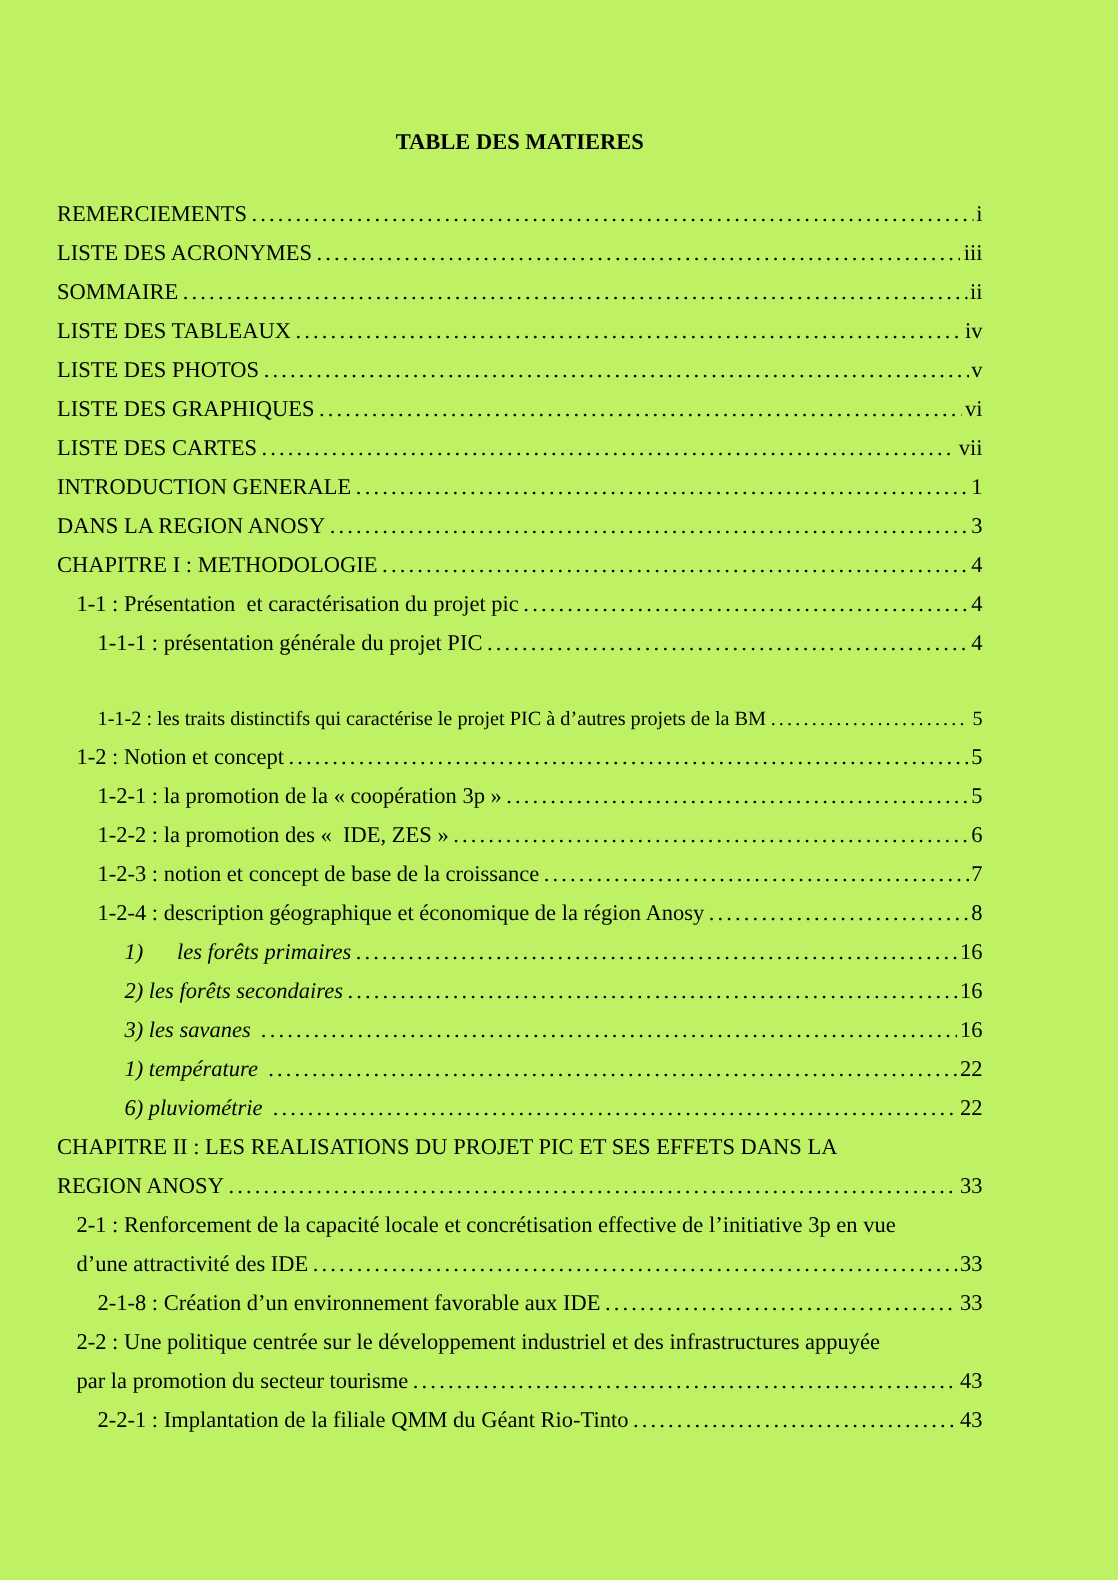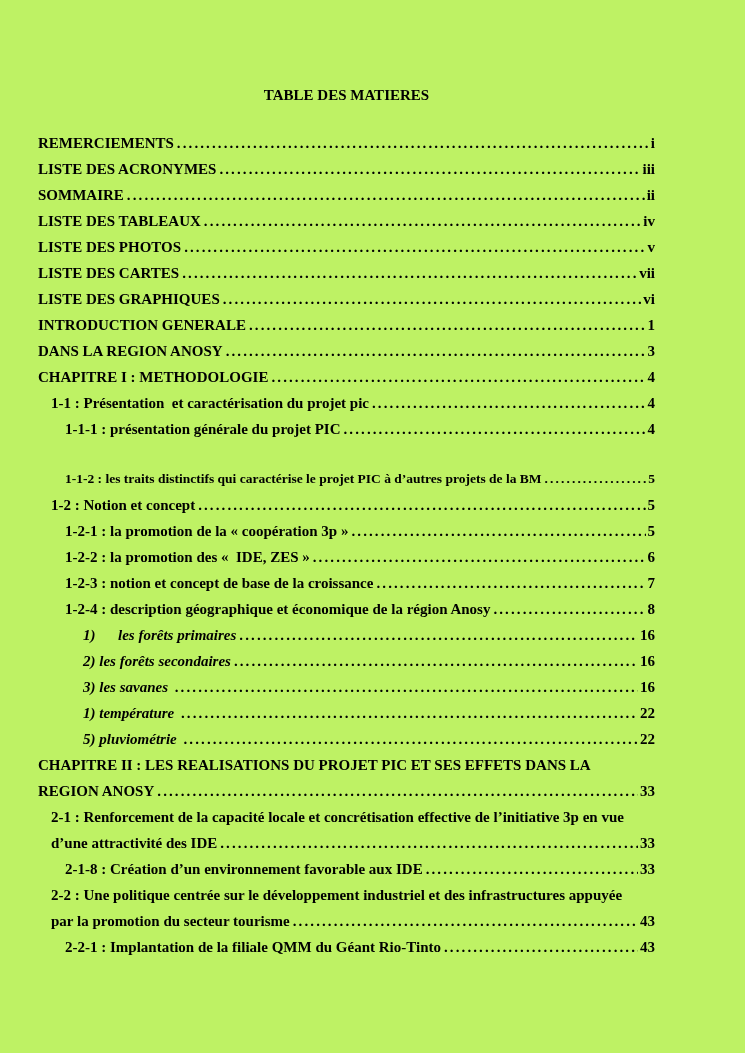--- a/index.html
+++ b/index.html
@@ -19,21 +19,20 @@
   .doc-title {
     font-size: 15px;
     font-weight: bold;
     text-align: center;
     line-height: 17px;
     margin-bottom: 26px;
   }
   .toc {
     font-size: 15px;
     line-height: 26px;
-    font-weight: bold;
   }
   .toc-entry { }
   .toc-entry.small { font-size: 13.5px; margin-top: 24px; }
   .line-full {
     white-space: pre;
     line-height: 26px;
   }
   .line-last {
     display: flex;
     align-items: baseline;
@@ -99,34 +98,34 @@
       </div>
       <div class="toc-entry indent-0">
         <div class="line-last">
           <span class="label">LISTE DES PHOTOS</span>
           <span class="dots"></span>
           <span class="page-num">v</span>
         </div>
       </div>
       <div class="toc-entry indent-0">
         <div class="line-last">
+          <span class="label">LISTE DES GRAPHIQUES</span>
+          <span class="dots"></span>
+          <span class="page-num">vi</span>
+        </div>
+      </div>
+      <div class="toc-entry indent-0">
+        <div class="line-last">
           <span class="label">LISTE DES CARTES</span>
           <span class="dots"></span>
           <span class="page-num">vii</span>
         </div>
       </div>
       <div class="toc-entry indent-0">
         <div class="line-last">
-          <span class="label">LISTE DES GRAPHIQUES</span>
-          <span class="dots"></span>
-          <span class="page-num">vi</span>
-        </div>
-      </div>
-      <div class="toc-entry indent-0">
-        <div class="line-last">
           <span class="label">INTRODUCTION GENERALE</span>
           <span class="dots"></span>
           <span class="page-num">1</span>
         </div>
       </div>
       <div class="toc-entry indent-0">
         <div class="line-last">
           <span class="label">DANS LA REGION ANOSY</span>
           <span class="dots"></span>
           <span class="page-num">3</span>
@@ -218,21 +217,21 @@
       </div>
       <div class="toc-entry indent-3 italic">
         <div class="line-last">
           <span class="label">1) température </span>
           <span class="dots"></span>
           <span class="page-num">22</span>
         </div>
       </div>
       <div class="toc-entry indent-3 italic">
         <div class="line-last">
-          <span class="label">5) pluviométrie </span>
+          <span class="label">6) pluviométrie </span>
           <span class="dots"></span>
           <span class="page-num">22</span>
         </div>
       </div>
       <div class="toc-entry indent-0">
         <div class="line-full">CHAPITRE II : LES REALISATIONS DU PROJET PIC ET SES EFFETS DANS LA</div>
         <div class="line-last">
           <span class="label">REGION ANOSY</span>
           <span class="dots"></span>
           <span class="page-num">33</span>

